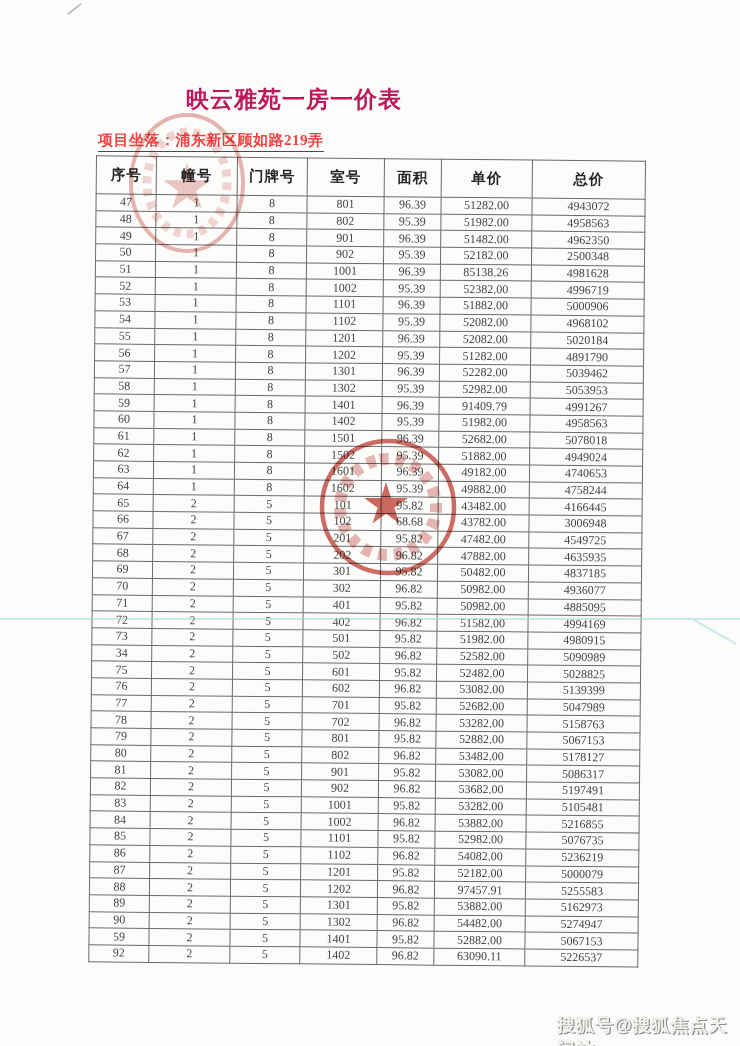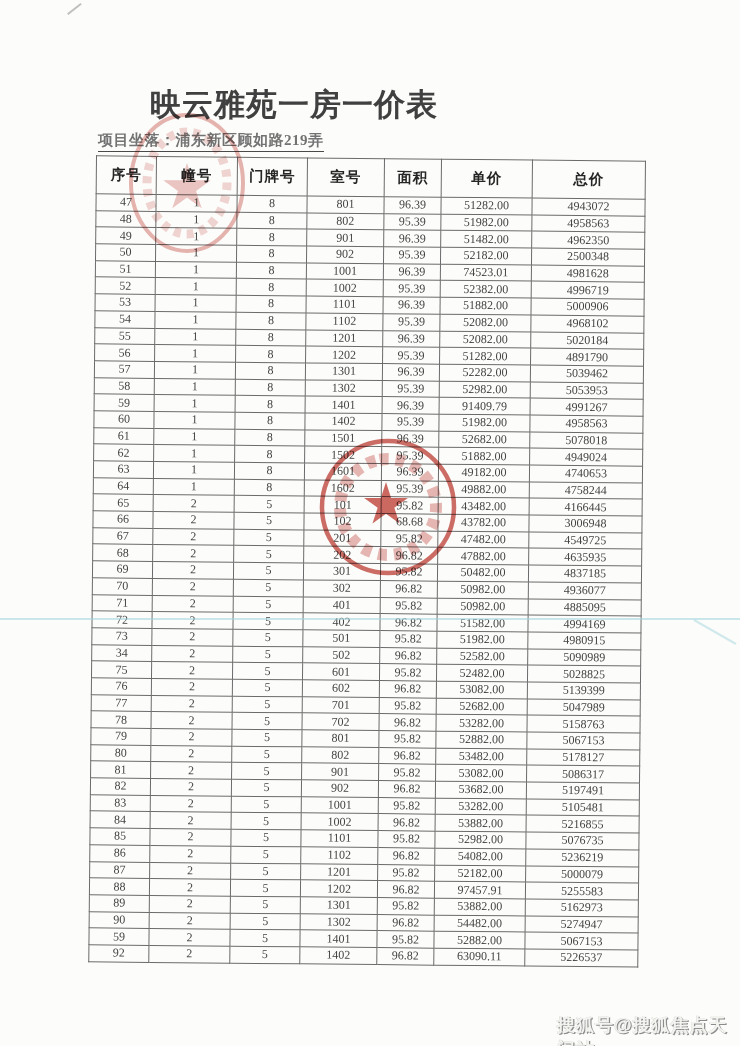--- a/index.html
+++ b/index.html
@@ -10,26 +10,26 @@
   }
   html,body{margin:0;padding:0;}
   body{
     width:740px;height:1046px;position:relative;overflow:hidden;
     background:#fcfcfa;
     font-family:"Liberation Serif","DejaVu Serif",serif;
     color:var(--ink);
   }
   .page-title{
     position:absolute;top:84px;left:0;width:588px;
-    text-align:center;font-size:31px;font-weight:bold;color:#404040;
+    text-align:center;font-size:23px;font-weight:bold;color:#be185d;
     letter-spacing:1px;
   }
   .location-line{
     position:absolute;top:131px;left:98px;
-    font-size:15px;font-weight:bold;color:#737373;
+    font-size:15px;font-weight:bold;color:#ef4444;
     border-bottom:1.5px solid #4a4a4a;padding-bottom:1px;letter-spacing:.5px;
   }
   .table-wrap{
     position:absolute;top:158px;left:96px;
     transform:rotate(.55deg);transform-origin:top center;
   }
   table.price{
     border-collapse:collapse;table-layout:fixed;width:549px;
     background:transparent;
   }
@@ -132,21 +132,21 @@
           <td>95.39</td>
           <td>52182.00</td>
           <td>2500348</td>
         </tr>
         <tr>
           <td>51</td>
           <td>1</td>
           <td>8</td>
           <td>1001</td>
           <td>96.39</td>
-          <td>74523.01</td>
+          <td>85138.26</td>
           <td>4981628</td>
         </tr>
         <tr>
           <td>52</td>
           <td>1</td>
           <td>8</td>
           <td>1002</td>
           <td>95.39</td>
           <td>52382.00</td>
           <td>4996719</td>

